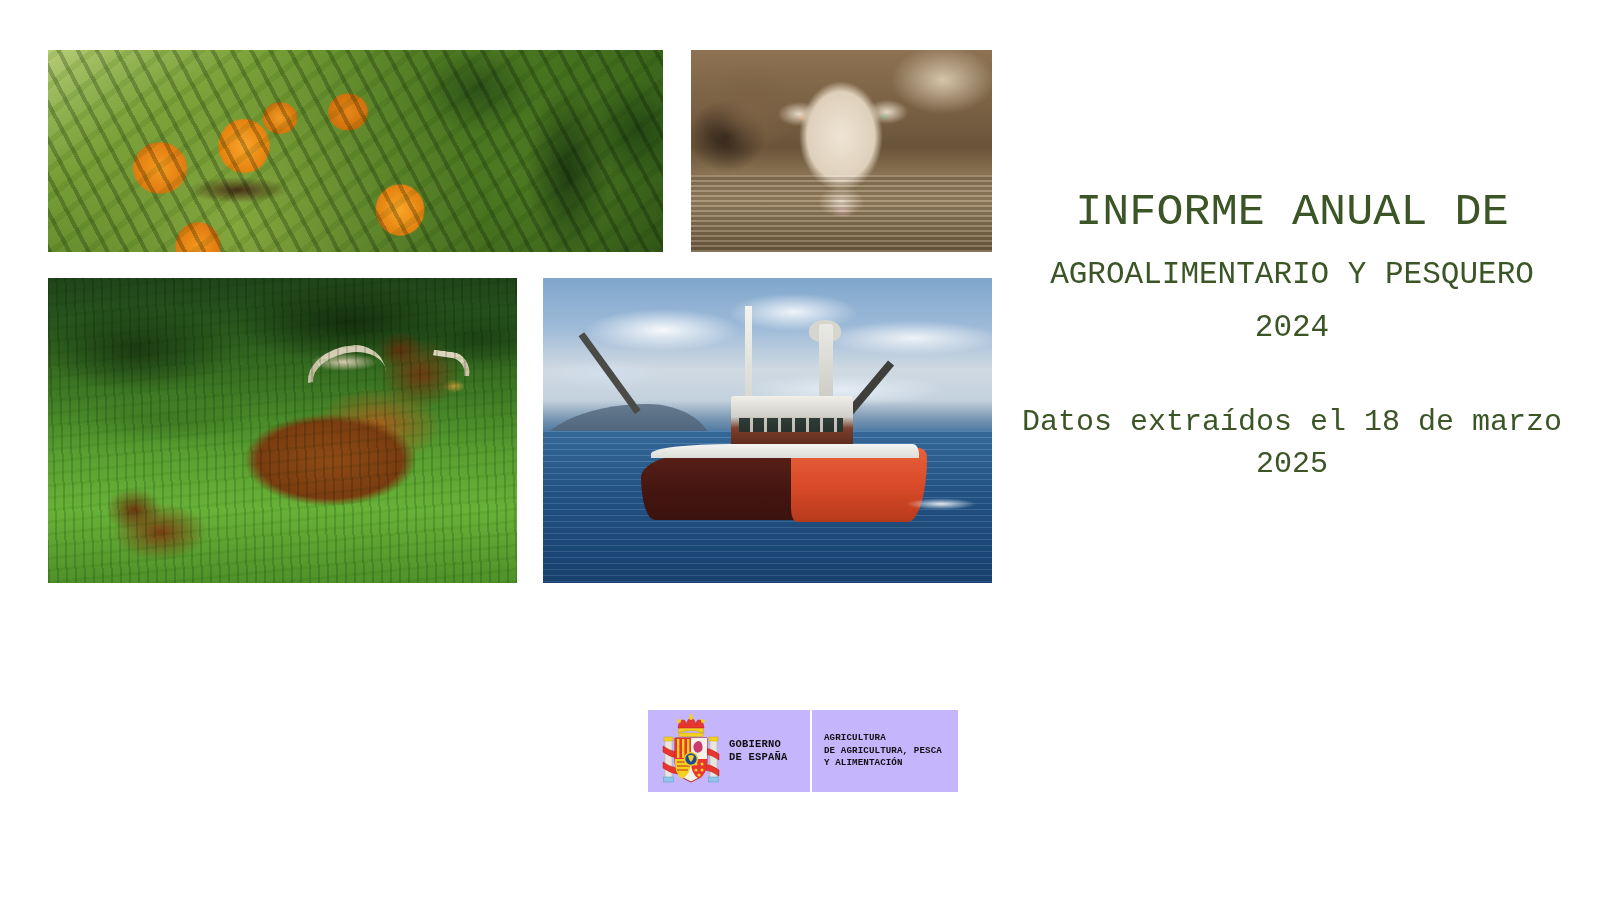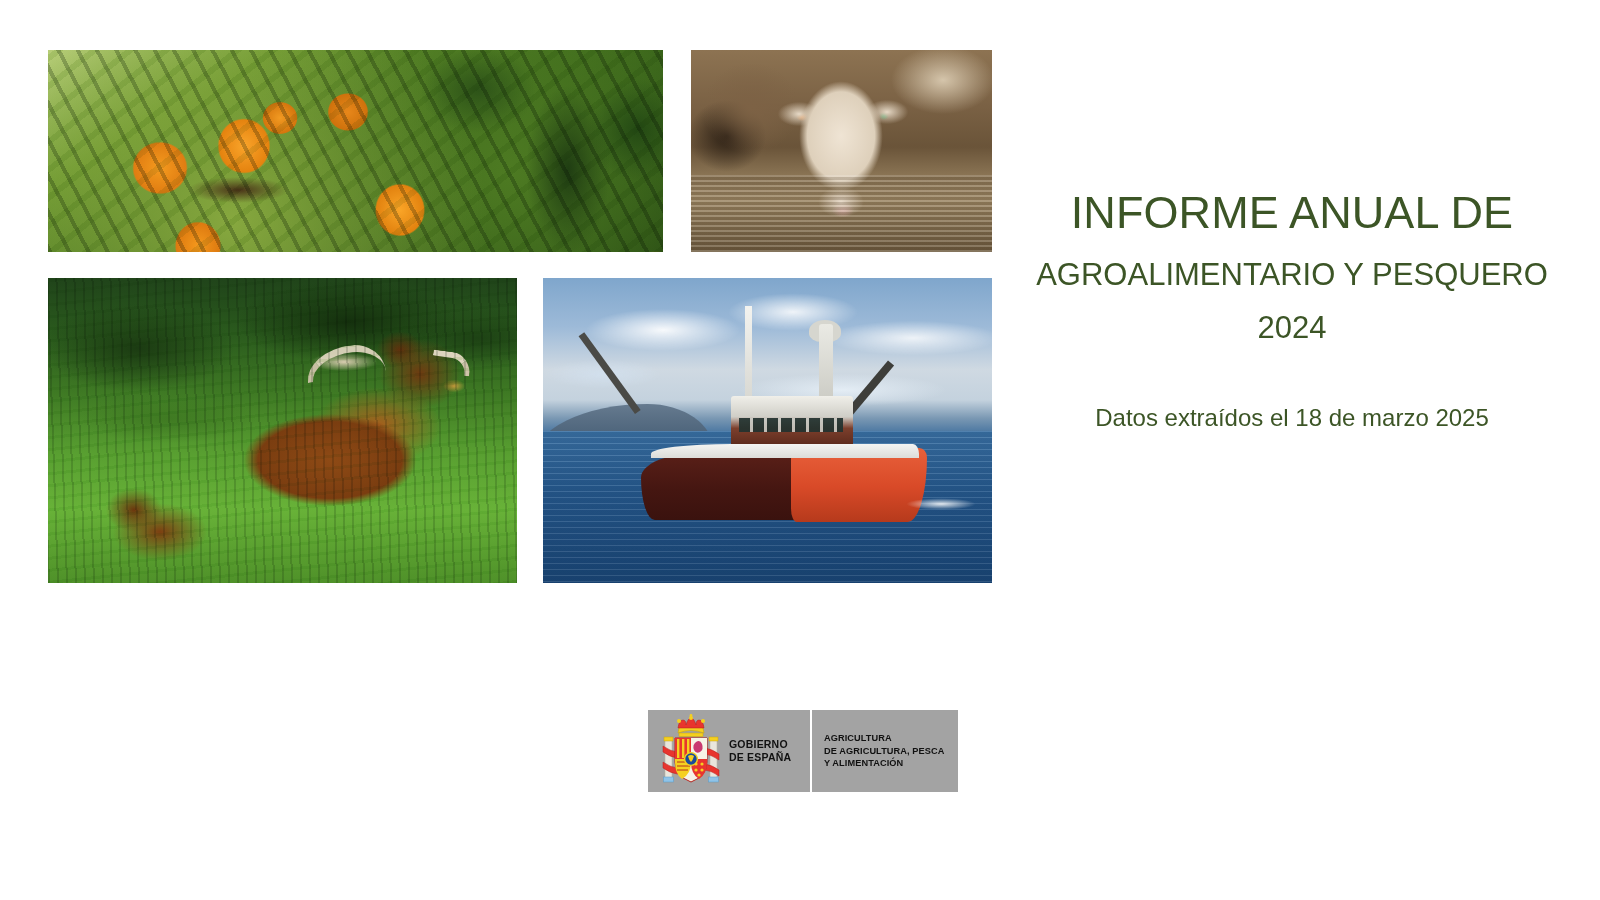--- a/index.html
+++ b/index.html
@@ -13,20 +13,21 @@
     position: relative;
     overflow: hidden;
     font-family: "Liberation Sans", sans-serif;
     -webkit-font-smoothing: antialiased;
   }
 
   .slide {
     position: absolute;
     inset: 0;
     background: #ffffff;
+    font-family: Liberation Mono, monospace;
   }
 
   
   .photo {
     position: absolute;
     overflow: hidden;
     background: #cfcfcf;
   }
 
   
@@ -232,32 +233,32 @@
     white-space: nowrap;
   }
   .title-year {
     font-size: 31px;
     line-height: 1.3;
     font-weight: 400;
     margin: 13px;
   }
   .dates {
     margin-top: 52px;
-    font-size: 24px;
+    font-size: 30px;
     line-height: 1.42;
     color: #3c5526;
   }
   .dates b { font-weight: 700; }
 
   
   .gov-logo {
     position: absolute;
     left: 648px; top: 710px;
     width: 310px; height: 82px;
-    background: #a3a3a3;
+    background: #c4b5fd;
     display: flex;
     align-items: center;
   }
   .gov-left {
     width: 162px; height: 100%;
     display: flex; align-items: center;
     position: relative;
   }
   .gov-divider {
     width: 2px; height: 100%;

